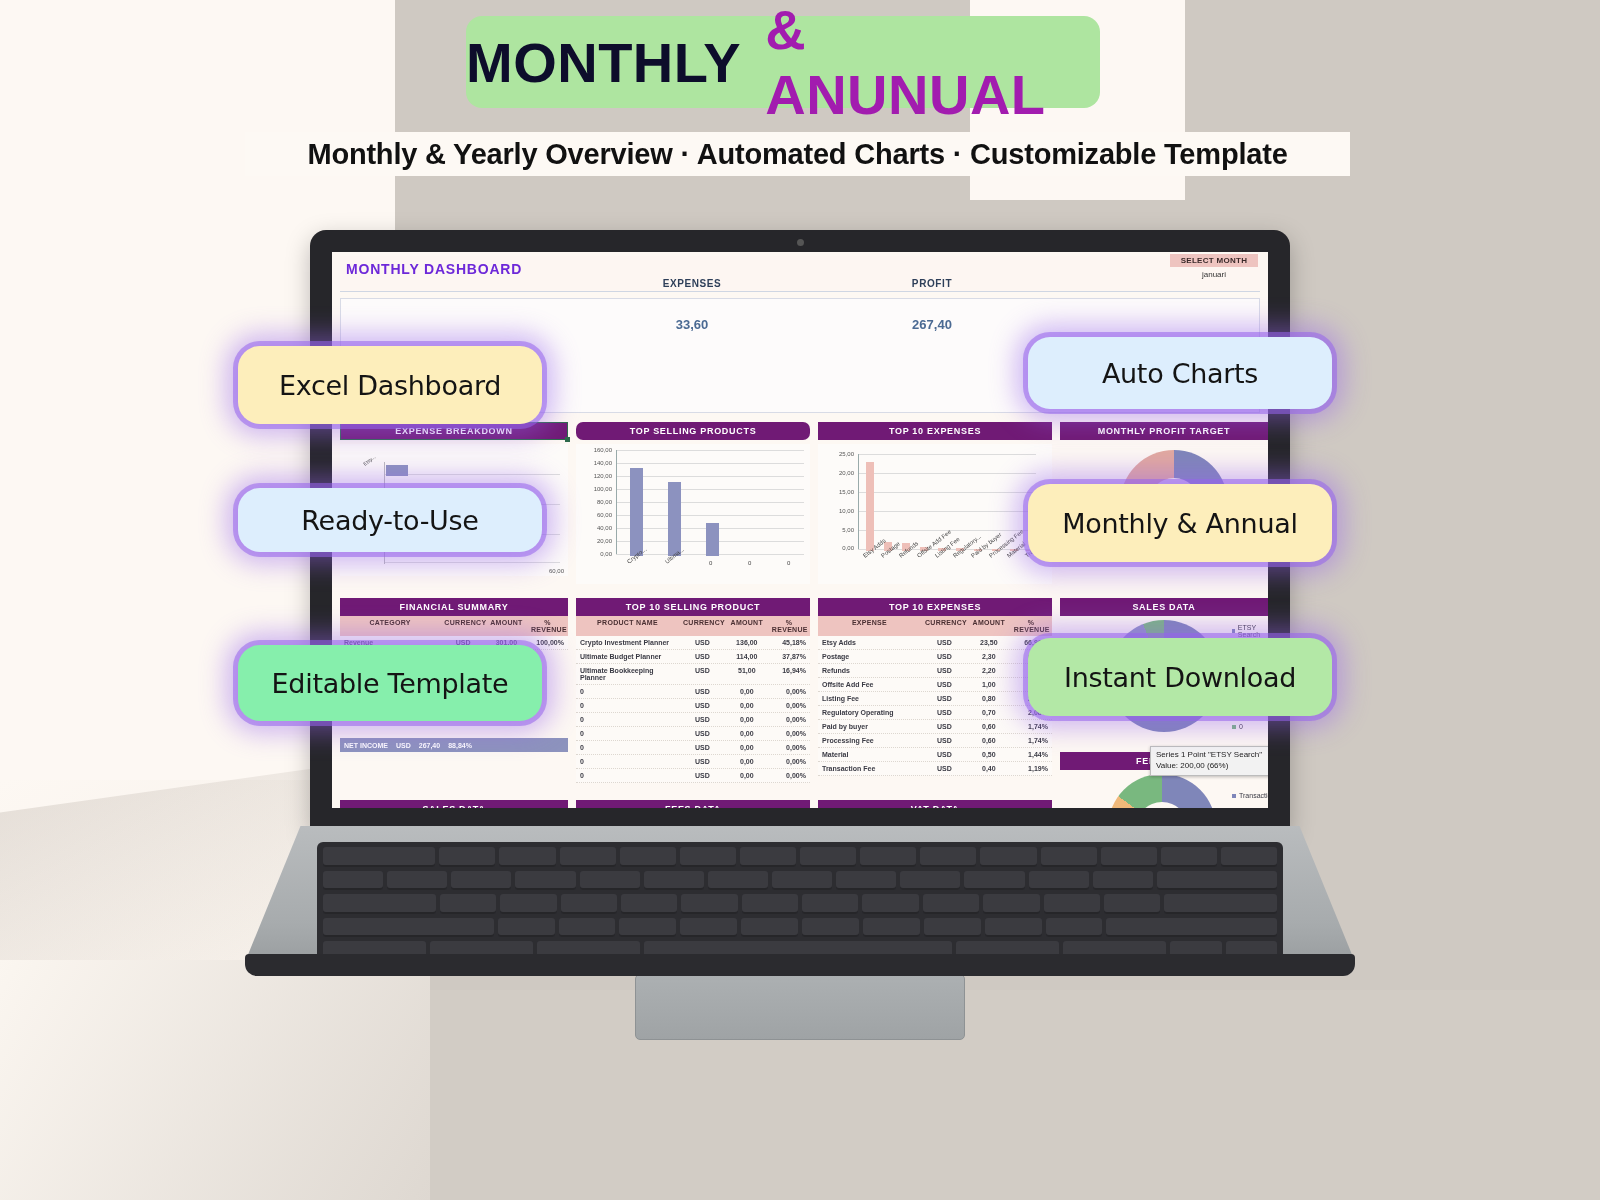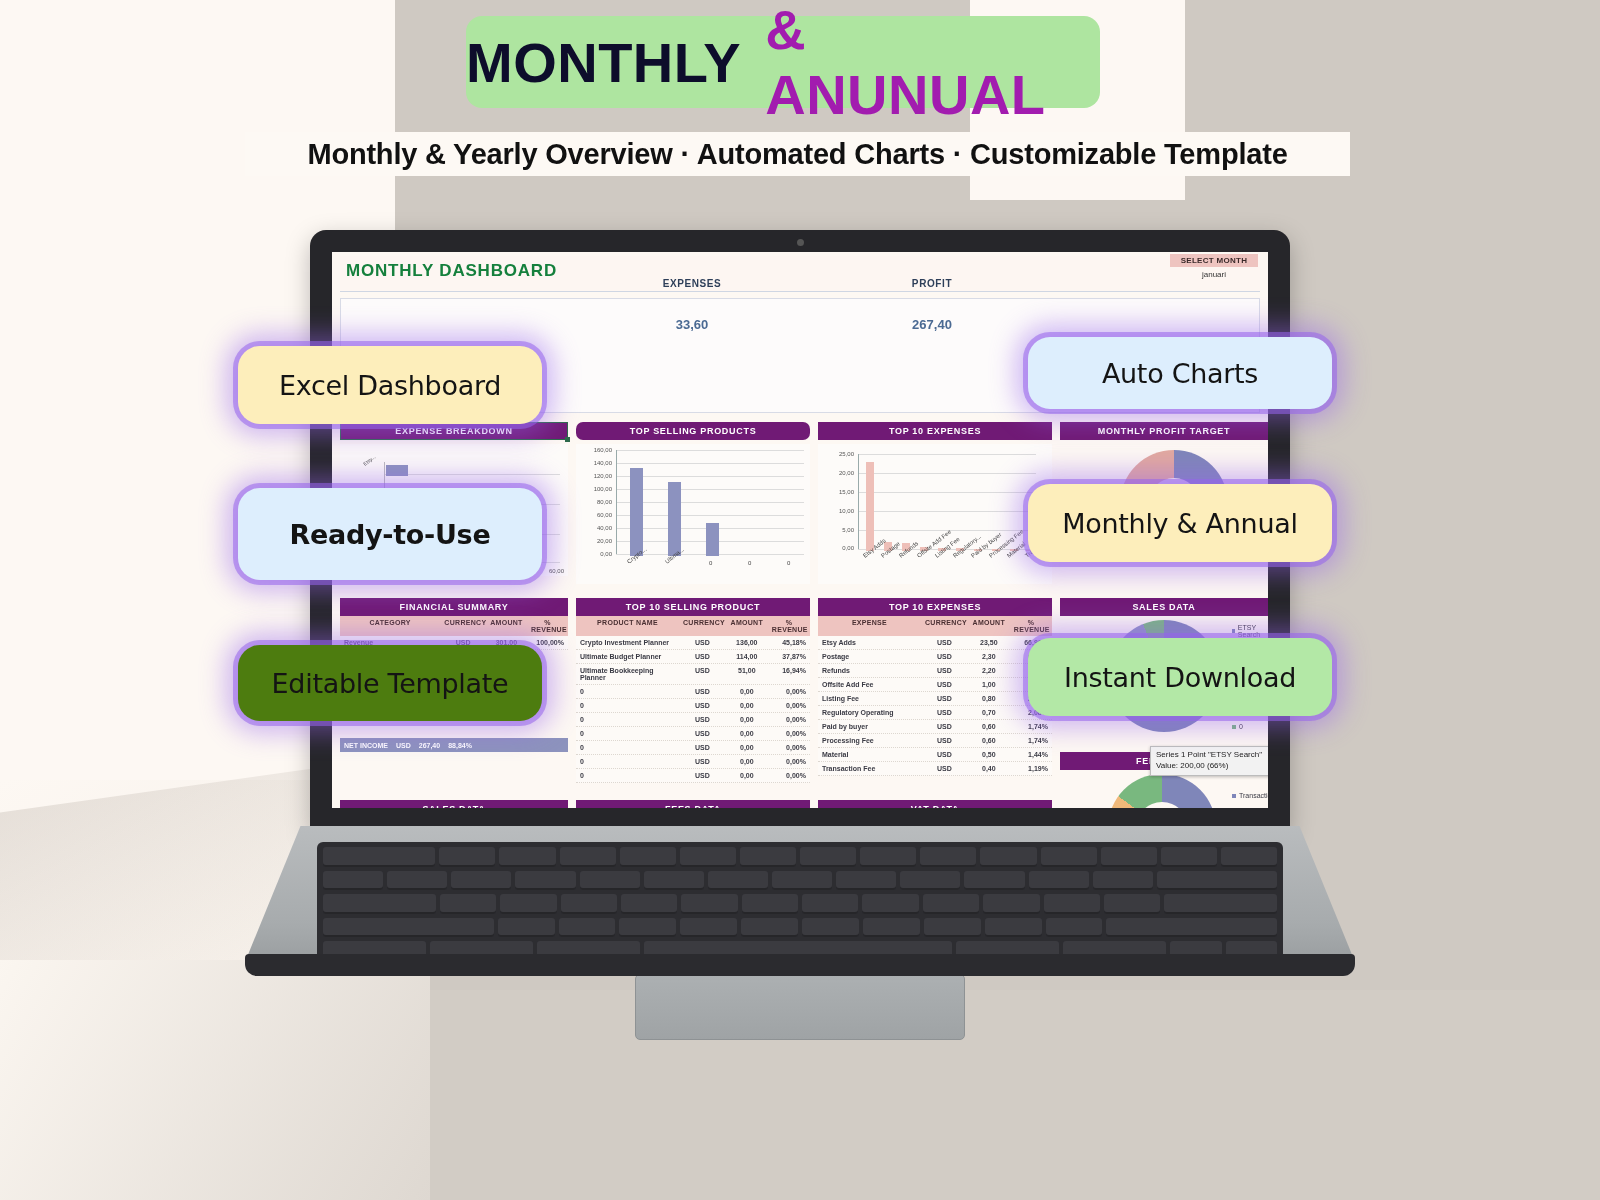--- a/index.html
+++ b/index.html
@@ -83,22 +83,22 @@
     width:330px; height:66px;
     background:linear-gradient(180deg,#acb0b2,#9fa3a5);
     border:1px solid #8e9294; border-radius:5px;
   }
 
   
   .sheet { position:absolute; inset:0; background:#fdf8f3;
     font-family:"Liberation Sans", sans-serif; color:#24324a; }
   .sheet-top { position:absolute; left:8px; top:4px; right:8px; height:36px;
     background:#fdf6f2; border-bottom:1px solid #cfd6e3; }
-  .dash-title { position:absolute; left:14px; top:9px; font-size:17px;
-    font-weight:bold; color:#15803d; letter-spacing:0.8px; }
+  .dash-title { position:absolute; left:14px; top:9px; font-size:14px;
+    font-weight:bold; color:#6d28d9; letter-spacing:0.8px; }
   .sel-month { position:absolute; right:10px; top:2px; width:88px; }
   .sel-month .hd { background:#eec4c0; color:#3a2a2a; font-size:8px;
     font-weight:bold; text-align:center; padding:2px 0; letter-spacing:.3px; }
   .sel-month .vl { font-size:8px; text-align:center; padding:3px 0; color:#333; }
 
   .kpi-band { position:absolute; left:8px; top:46px; right:8px; height:115px;
     background:#fdfbfb; border:1px solid #d8dbe6; }
   .kpi { position:absolute; top:26px; text-align:center; }
   .kpi .lb { font-size:10px; font-weight:bold; color:#2e3f59; letter-spacing:.6px; }
   .kpi .vl { font-size:13px; font-weight:bold; color:#4b6a93; margin-top:28px; }
@@ -147,21 +147,21 @@
   
   .pill {
     position:absolute; border-radius:22px;
     display:flex; align-items:center; justify-content:center;
     font-size:27px; color:#141414; letter-spacing:-.3px;
     box-shadow: 0 0 0 5px rgba(150,100,235,.55), 0 0 26px 12px rgba(150,100,235,.45);
     font-family:"DejaVu Sans", sans-serif;
   }
   .pill.yellow { background:#fdeebb; }
   .pill.blue   { background:#ddeefd; }
-  .pill.peach  { background:#4d7c0f; }
+  .pill.peach  { background:#86efac; }
   .pill.green  { background:#b3e8a6; }
 
   
   .logos { position:absolute; left:0; top:1035px; width:1600px; height:130px; }
 </style>
 </head>
 <body>
 
 <div class="bg-base"></div>
 <div class="bg-grey-right"></div>
@@ -583,21 +583,21 @@
         <div class="key"></div>
         <div class="key"></div>
       </div>
   </div>
   <div class="trackpad"></div>
   <div class="base-lip"></div>
 </div>
 
 <div class="pill yellow" style="left:238px; top:346px; width:304px; height:78px;">Excel Dashboard</div>
 <div class="pill blue" style="left:1028px; top:337px; width:304px; height:72px;">Auto Charts</div>
-<div class="pill blue" style="left:238px; top:488px; width:304px; height:92px;font-weight:bold;">Ready-to-Use</div>
+<div class="pill blue" style="left:238px; top:488px; width:304px; height:64px;">Ready-to-Use</div>
 <div class="pill yellow" style="left:1028px; top:484px; width:304px; height:78px;">Monthly &amp; Annual</div>
 <div class="pill peach" style="left:238px; top:645px; width:304px; height:76px;">Editable Template</div>
 <div class="pill green" style="left:1028px; top:638px; width:304px; height:78px;">Instant Download</div>
 
 <div class="logos">
 
   
   
 
   

